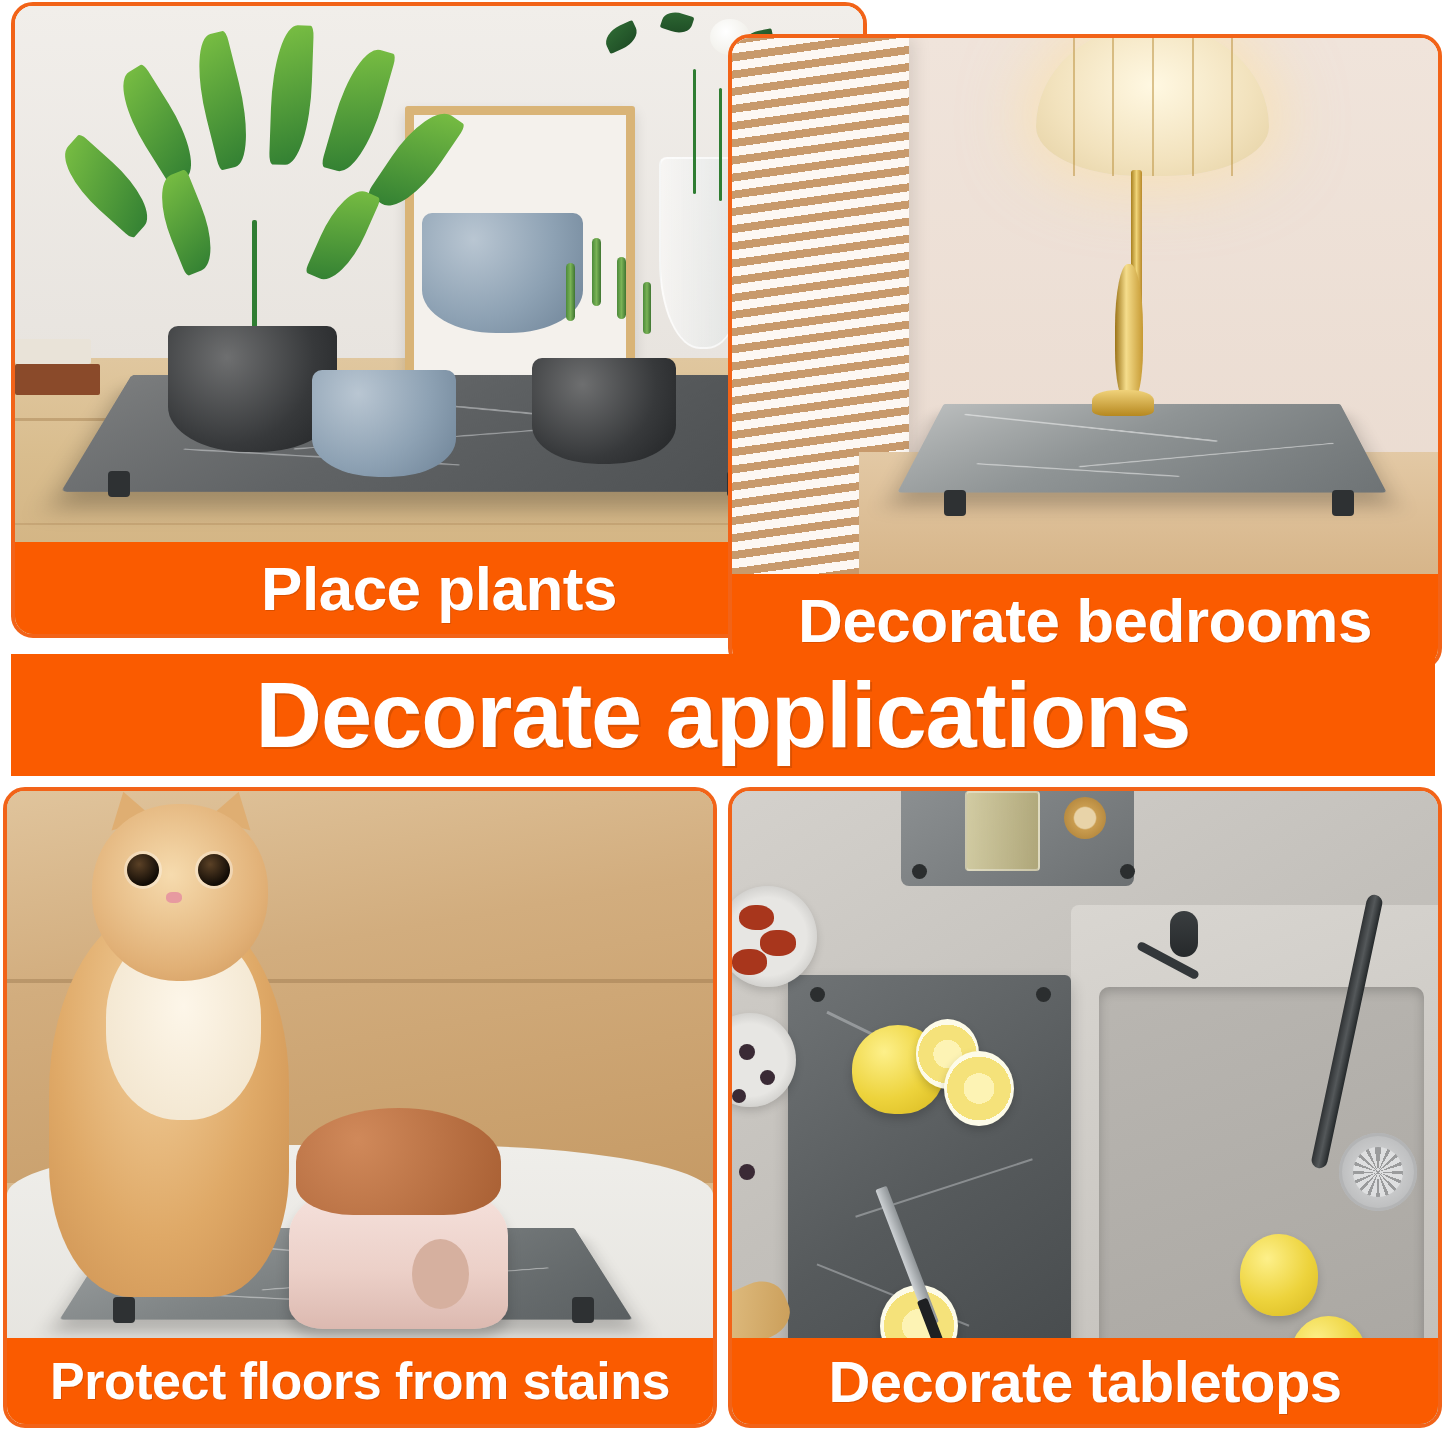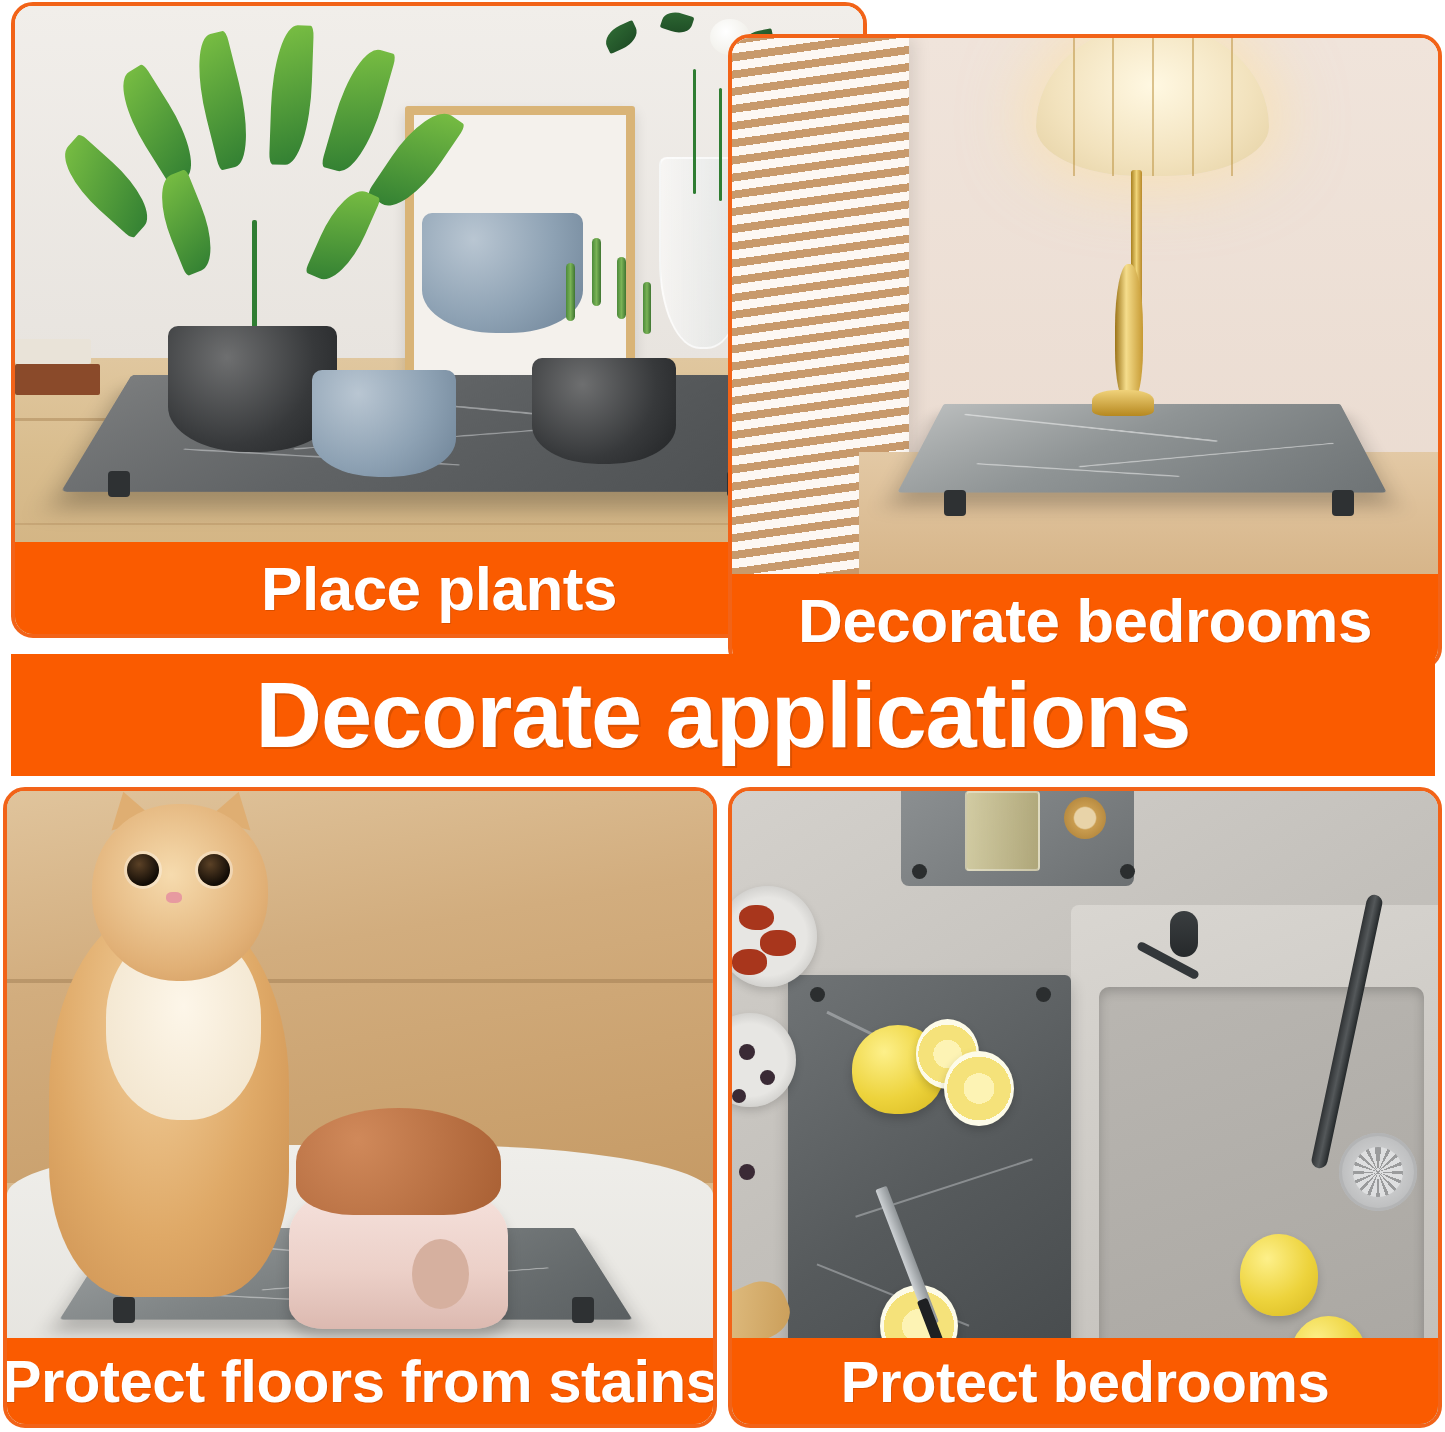--- a/index.html
+++ b/index.html
@@ -33,21 +33,21 @@
     background:#FA5B00;
     display:flex;align-items:center;justify-content:center;
     color:#fff;
     font-weight:bold;
     letter-spacing:-0.5px;
     text-shadow:1px 1px 0 rgba(160,60,0,.35);
     white-space:nowrap;
   }
   .cap-top{height:92px;font-size:62px;}
   .cap-bot{height:86px;font-size:58px;}
-  .cap-bot.small{font-size:60px;}
+  .cap-bot.small{font-size:52px;}
 
   
   .banner{
     position:absolute;left:11px;top:654px;width:1424px;height:122px;
     background:#FA5B00;
     display:flex;align-items:center;justify-content:center;
     color:#fff;font-weight:bold;font-size:92px;
     letter-spacing:-1px;
     text-shadow:2px 2px 0 rgba(150,55,0,.3);
     white-space:nowrap;
@@ -387,17 +387,17 @@
 
         <div class="tap-handle"></div>
         <div class="tap-lever"></div>
         <div class="faucet"></div>
         <div class="drain"></div>
         <div class="lemon" style="left:72%;top:70%;width:11%;height:13%;"></div>
         <div class="lemon" style="left:79%;top:83%;width:11%;height:13%;"></div>
       </div>
     </div>
     <div class="caption cap-bot">
-      <span>Protect bedrooms</span>
+      <span>Decorate tabletops</span>
     </div>
   </div>
 
 </div>
 
 </body></html>

